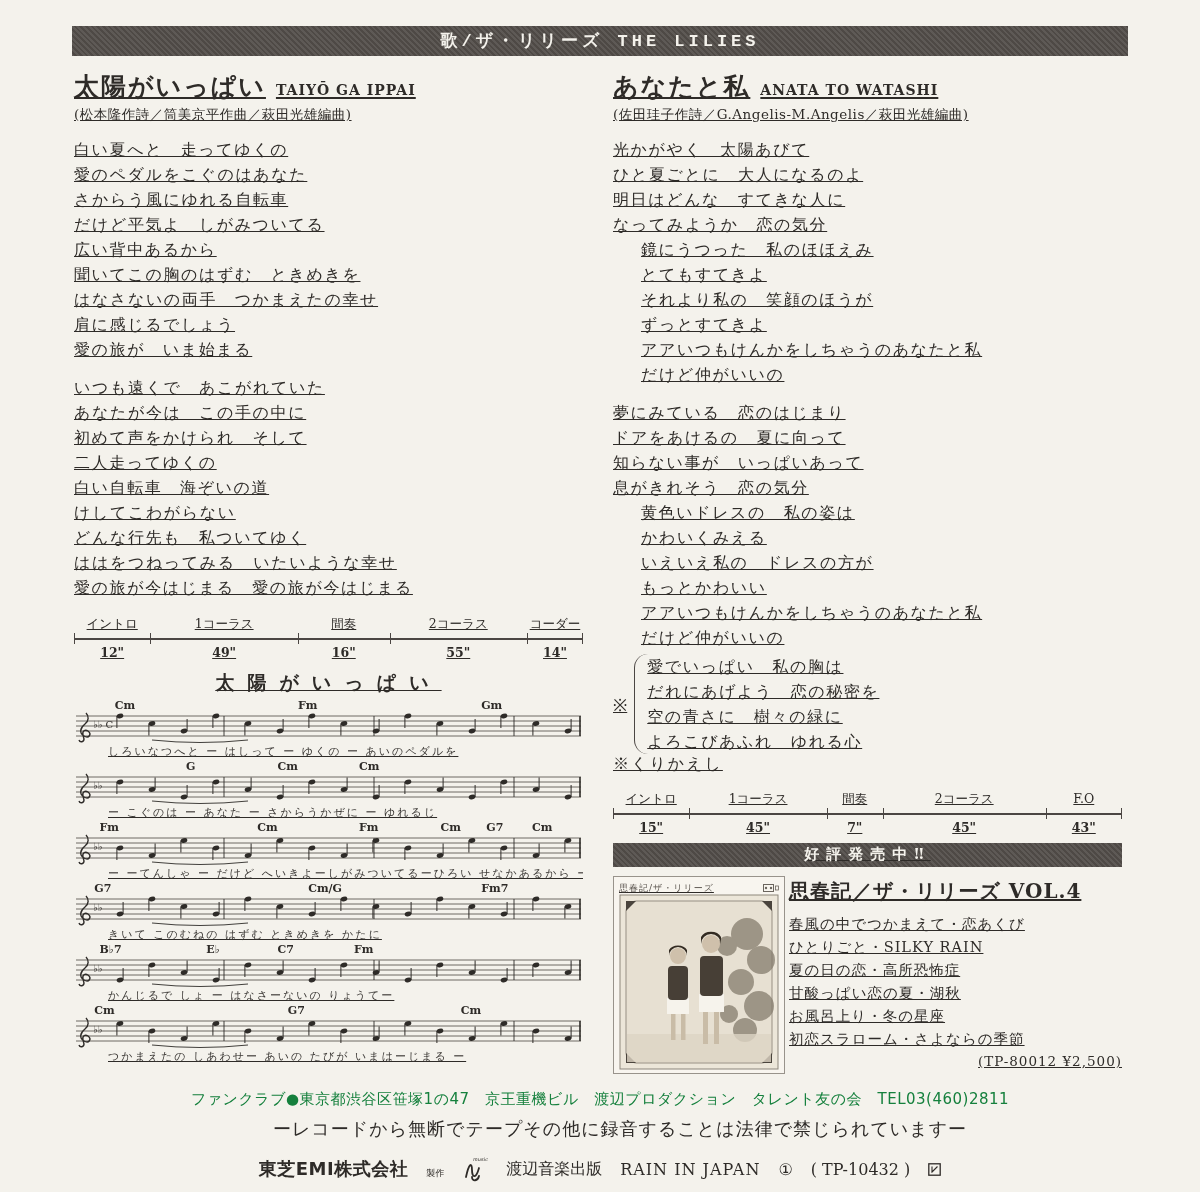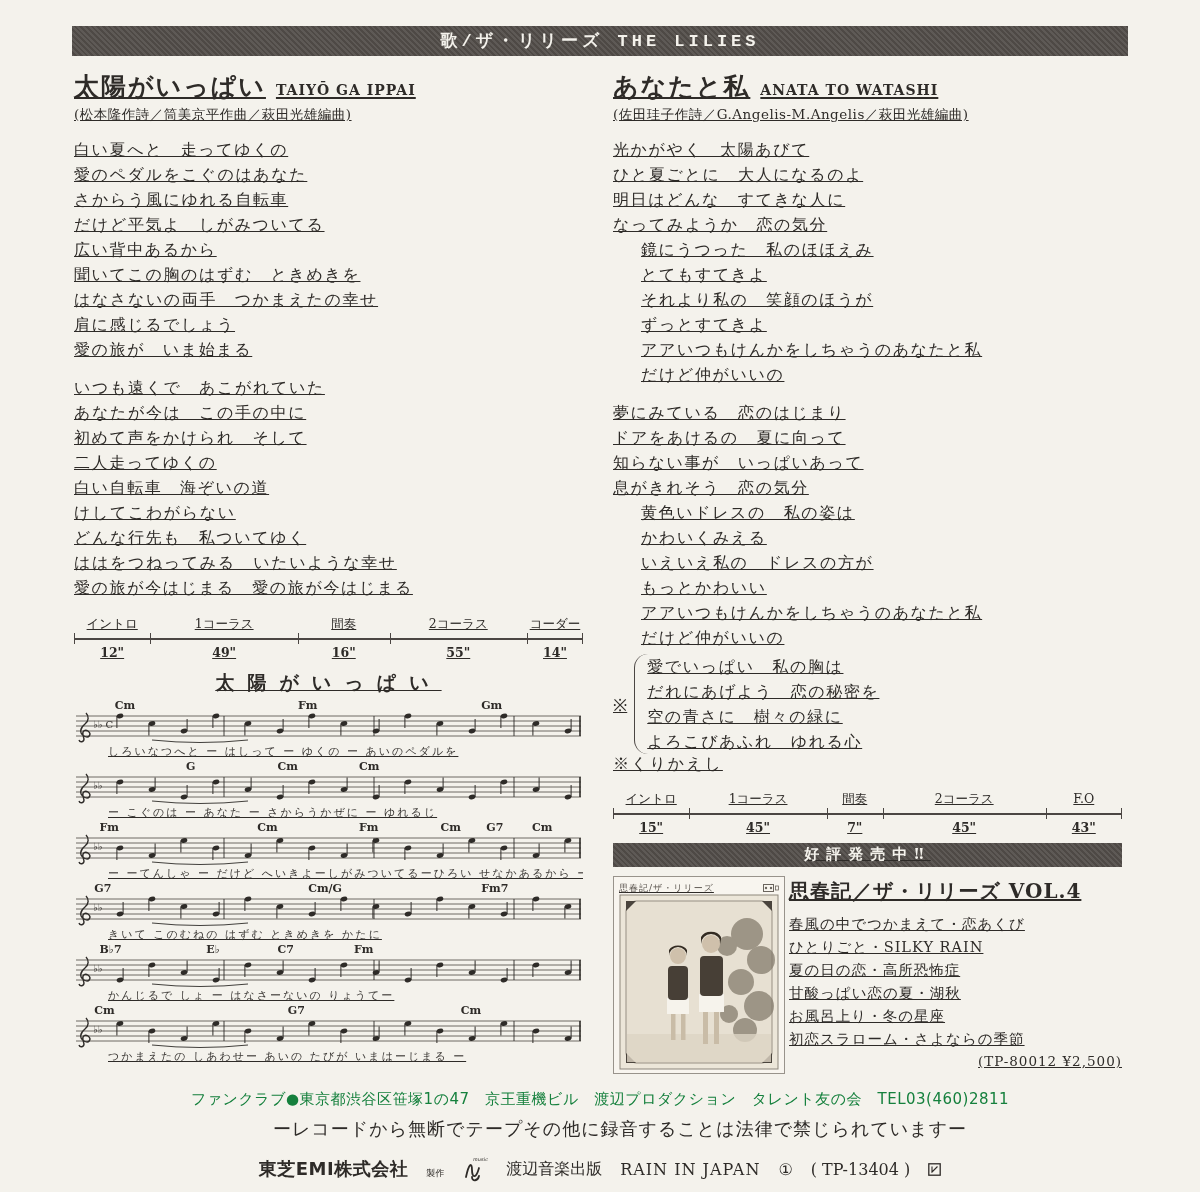--- a/index.html
+++ b/index.html
@@ -583,19 +583,19 @@
   <div class="footer-pub">
     <span class="pub-company">東芝EMI株式会社</span>
     <span class="pub-role">製作</span>
     <svg width="26" height="28" viewBox="0 0 26 28">
       <text x="11" y="6" font-size="5" font-style="italic" fill="#2e2b28" font-family="DejaVu Serif, serif">music</text>
       <path d="M4 22 C7 8 10 7 10 15 C10 23 14 24 17 13 M17 21 C16 26 10 27 10 22" fill="none" stroke="#2e2b28" stroke-width="1.8" stroke-linecap="round"></path>
     </svg>
     <span>渡辺音楽出版</span>
     <span class="pub-made">RAIN IN JAPAN</span>
     <span>①</span>
-    <span>( TP-13404 )</span>
+    <span>( TP-10432 )</span>
     <svg width="13" height="13" viewBox="0 0 13 13">
       <rect x="0.8" y="0.8" width="11.4" height="11.4" fill="none" stroke="#2e2b28" stroke-width="1.3"></rect>
       <path d="M3.5 9.5 L9.5 3.5 M4 3.5 L4 9.5" stroke="#2e2b28" stroke-width="1.1" fill="none"></path>
     </svg>
   </div>
 </div>
 
 </body></html>

